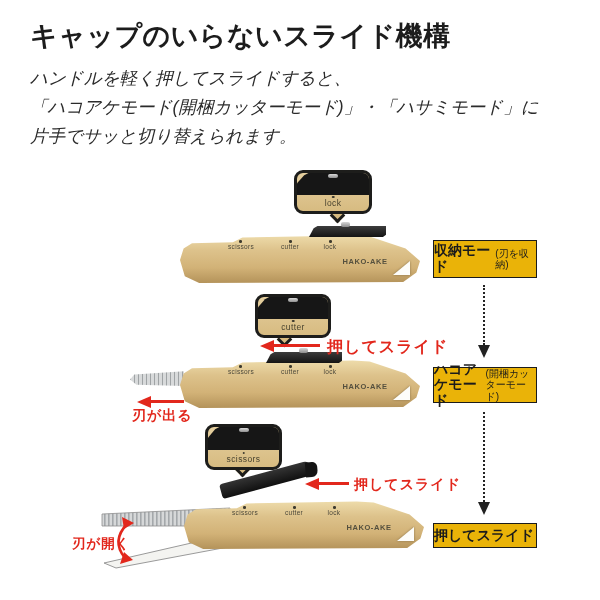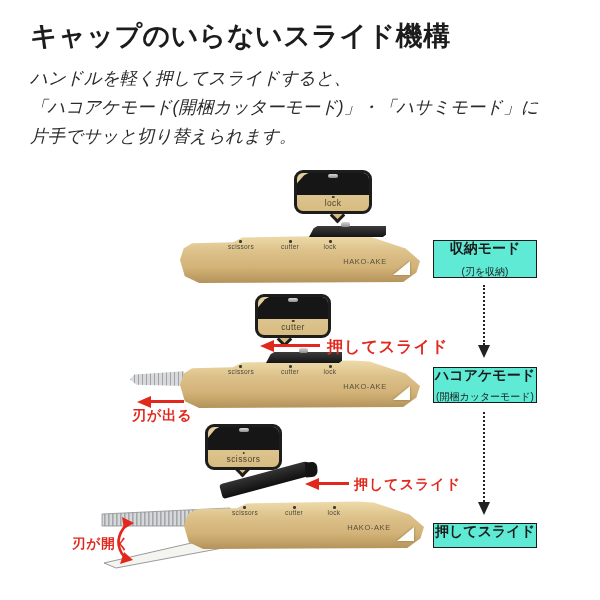--- a/index.html
+++ b/index.html
@@ -12,21 +12,21 @@
   .desc { position:absolute; left:30px; top:64px; font-size:17.5px; line-height:29px;
     color:#2b2b2b;font-style:italic; }
 
   
   .cutter-body { position:absolute; width:240px; height:48px; z-index:2;
     background:linear-gradient(180deg,#eedcab 0%,#ddc28b 32%,#d2b277 68%,#b4935a 100%);
     clip-path:polygon(0% 52%,1.5% 28%,5% 17%,22% 15%,26% 5%,72% 1%,79% 3%,94% 28%,100% 54%,98.5% 78%,93% 98%,8% 100%,2% 86%); }
   .body-overlay { position:absolute; width:240px; height:48px; z-index:3; }
   .body-dot { position:absolute; width:2.5px; height:2.5px; border-radius:50%; background:#3d3a2e; }
   .body-label { position:absolute; transform:translateX(-50%); font-size:6.5px; color:#4c483a; letter-spacing:0.3px; }
-  .brand { position:absolute; transform:translateX(-50%); font-size:7.5px; font-weight:normal;
+  .brand { position:absolute; transform:translateX(-50%); font-size:7.5px; font-weight:bold;
     color:#55503e; letter-spacing:0.6px; }
   .tri-hole { position:absolute; width:0; height:0; border-left:17px solid transparent;
     border-bottom:14px solid #fdfdfa; filter:drop-shadow(0 0 1px #8a7347); }
 
   
   .slider { position:absolute; height:11px; z-index:3;
     background:linear-gradient(180deg,#3c3c3c,#141414);
     clip-path:polygon(0 100%,6% 20%,11% 0,100% 0,100% 80%,96% 100%); }
   .stud { position:absolute; width:9px; height:5px; border-radius:2px; z-index:3;
     background:linear-gradient(180deg,#d6d6d6,#8c8c8c); }
@@ -40,21 +40,21 @@
     border-radius:2px; background:linear-gradient(180deg,#d9d9d9,#909090); }
   .callout-dot { position:absolute; left:50%; transform:translateX(-50%); width:2.5px; height:2.5px;
     border-radius:50%; background:#3d3a2e; }
   .callout-label { position:absolute; bottom:3px; width:100%; text-align:center;
     font-size:8.5px; color:#49432f; letter-spacing:0.4px; }
   .callout-pointer { position:absolute; width:11px; height:11px; background:#d7bb81; z-index:3;
     border-right:3px solid #1d1d1b; border-bottom:3px solid #1d1d1b; transform:rotate(45deg); }
 
   
   .mode-box { position:absolute; left:433px; width:104px; border:1.5px solid #1b1b1b;
-    background:#5eead4; display:flex; flex-direction:column; align-items:center;
+    background:#eab308; display:flex; flex-direction:row; align-items:center;
     justify-content:space-between; z-index:4; }
   .mode-label { font-size:14px; font-weight:bold; color:#1b1b1b; line-height:1.12; }
   .mode-sub { font-size:10px; color:#1b1b1b; line-height:1.15; }
   .dotted-line { position:absolute; left:483px; width:0; border-left:2px dotted #222; }
   .dotted-head { position:absolute; left:478px; width:0; height:0;
     border-left:6px solid transparent; border-right:6px solid transparent;
     border-top:13px solid #222; }
 
   
   .red-line { position:absolute; height:3px; background:#e2271c; z-index:5; }

